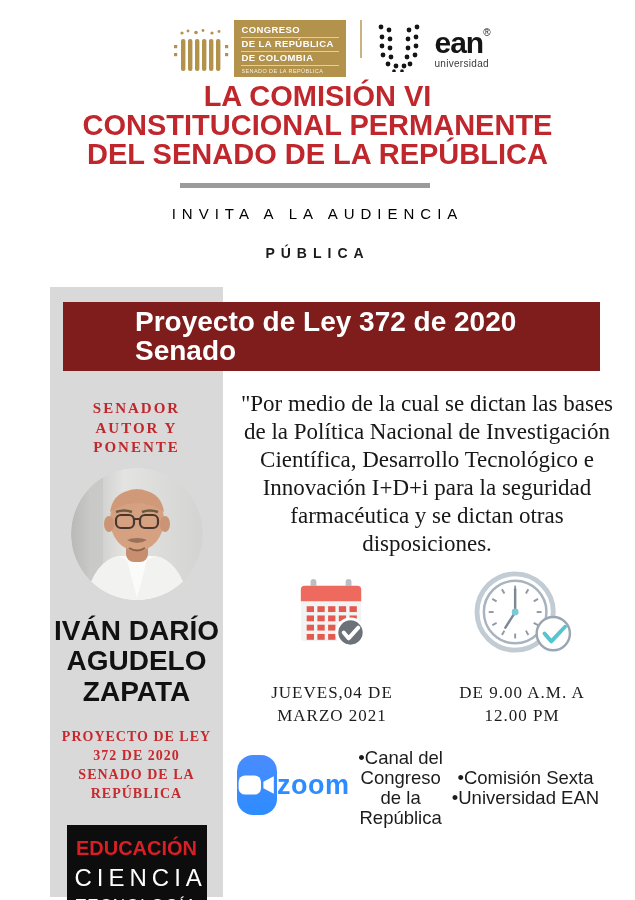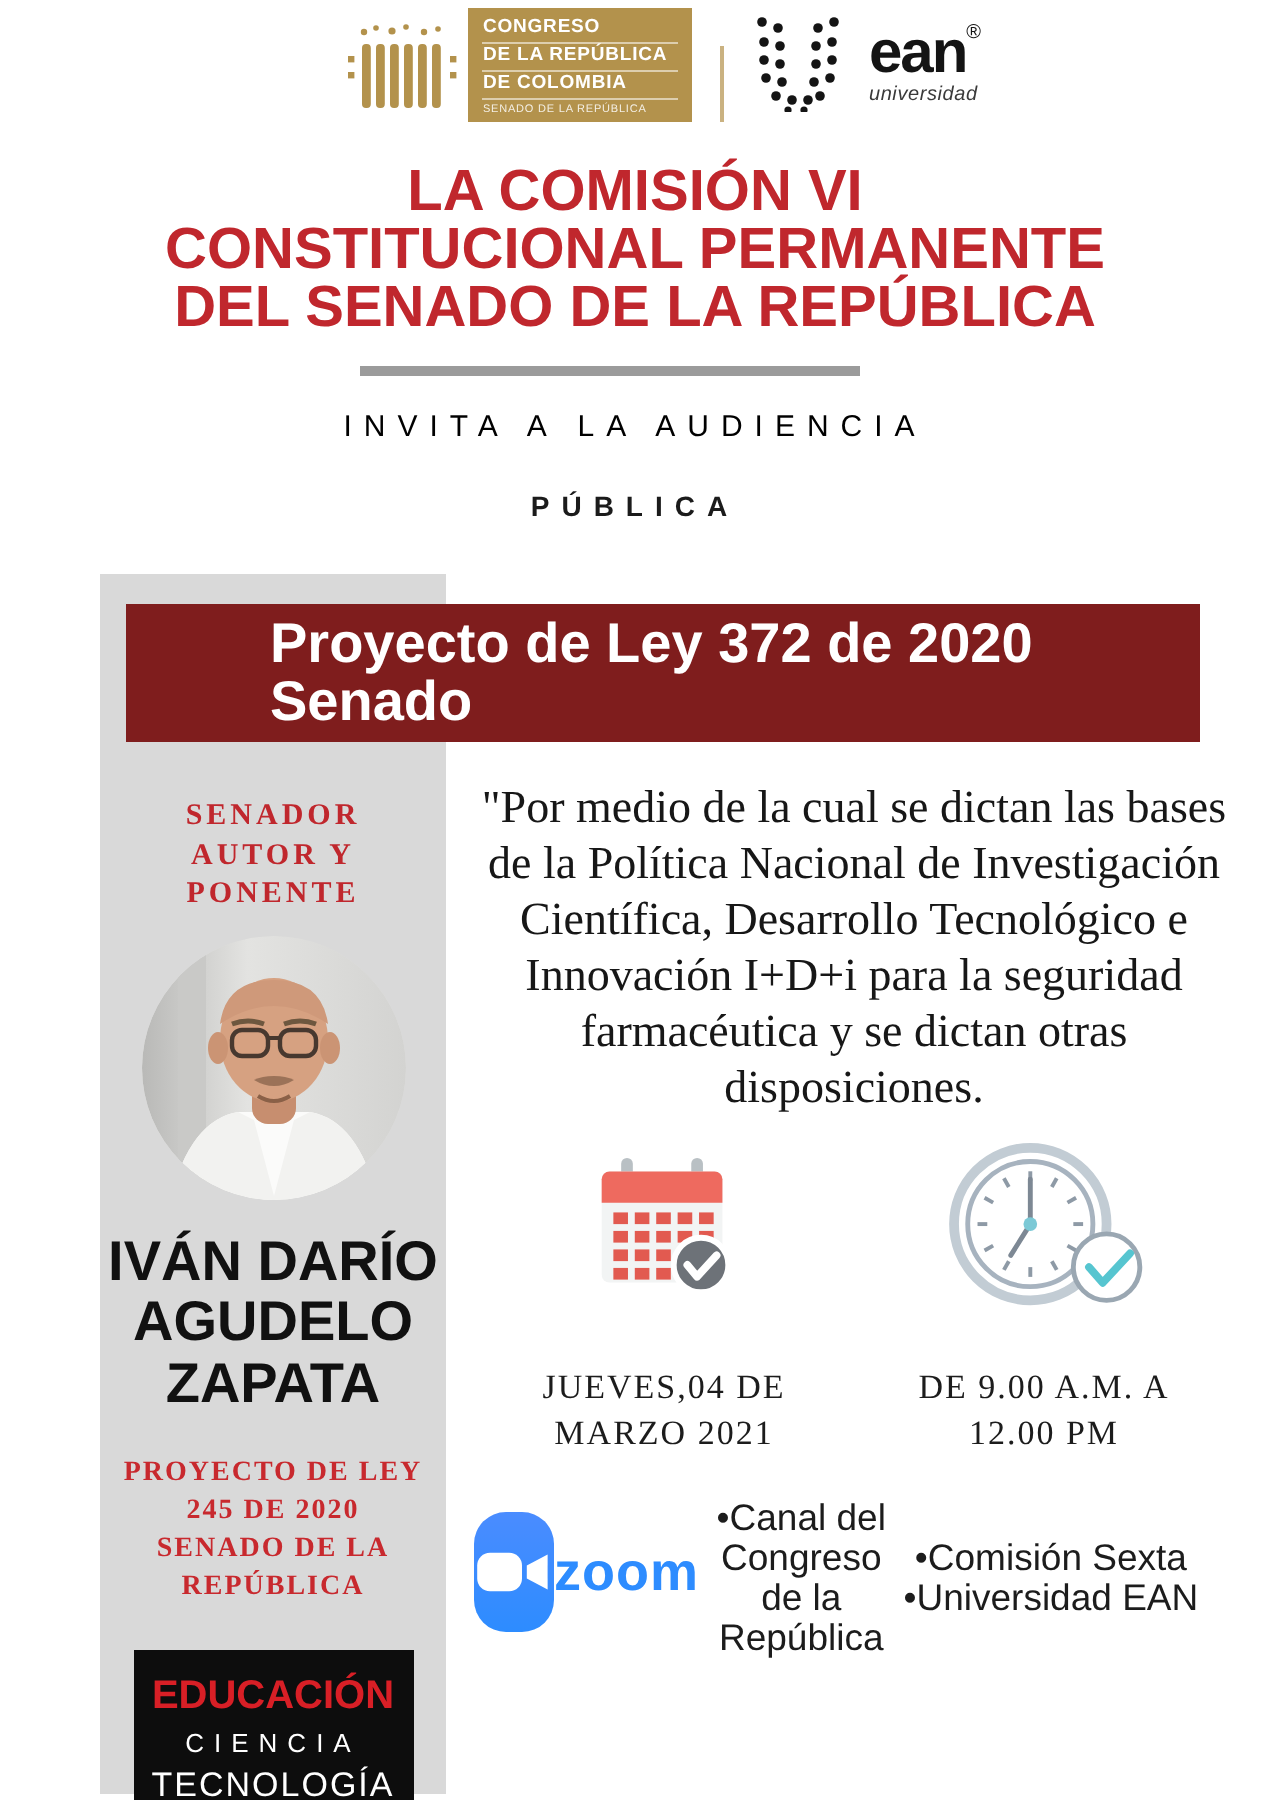--- a/index.html
+++ b/index.html
@@ -2,31 +2,31 @@
 <html><head>
 <meta charset="utf-8">
 <style>
   * { margin:0; padding:0; box-sizing:border-box; }
   html,body { background:#ffffff; }
   body { font-family:"Liberation Sans", sans-serif; }
   .poster { position:relative; width:635px; height:900px; margin:0 auto; background:#fff; overflow:hidden; }
   .pre { white-space:pre-line; }
 
   
-  .logo-row { position:absolute; top:4px; left:0; width:100%; display:flex; justify-content:center; align-items:flex-end; gap:14px;padding-left:28px; }
+  .logo-row { position:absolute; top:20px; left:0; width:100%; display:flex; justify-content:center; align-items:flex-start; gap:14px;padding-left:28px; }
   .congress { display:flex; align-items:flex-end; gap:4px; }
   .congress-box { background:#b3924c; color:#fff; padding:4px 7px 3px; width:112px; }
   .congress-box .l { font-weight:bold; font-size:9.5px; letter-spacing:.4px; line-height:1.25; border-bottom:1px solid rgba(255,255,255,.55); padding-bottom:1px; }
   .congress-box .sub { font-size:5.5px; letter-spacing:.4px; padding-top:2px; opacity:.85; }
   .logo-sep { width:2px; height:38px; background:#b3924c; opacity:.7; }
   .ean { display:flex; align-items:center; gap:6px; }
   .ean-text { line-height:1; }
   .ean-word { font-weight:bold; font-size:30px; color:#141414; letter-spacing:-1px; }
   .ean-reg { font-size:10px; vertical-align:top; color:#141414; }
-  .ean-sub { font-size:10px; color:#3a3a3a; margin-top:1px; letter-spacing:.3px;font-style:italic; }
+  .ean-sub { font-size:10px; color:#3a3a3a; margin-top:1px; letter-spacing:.3px; }
 
   
   .main-title { position:absolute; top:82px; left:0; width:100%; text-align:center;
     font-weight:800; font-size:29px; line-height:1.0; letter-spacing:0; color:#c0272d; }
   .divider { position:absolute; top:183px; left:180px; width:250px; height:5px; background:#9b9b9b; }
   .invite1 { position:absolute; top:205px; left:0; width:100%; text-align:center; font-size:15px; letter-spacing:6px; color:#000000; }
   .invite2 { position:absolute; top:245px; left:0; width:100%; text-align:center; font-size:14px; font-weight:bold; letter-spacing:6px; color:#1b1b1b; }
 
   
   .gray-col { position:absolute; left:50px; top:287px; width:173px; height:610px; background:#d9d9d9; }
@@ -36,21 +36,21 @@
   
   .sidebar { position:absolute; left:50px; top:287px; width:173px; display:flex; flex-direction:column; align-items:center; }
   .role { margin-top:112px; text-align:center; font-family:"Liberation Serif", serif; font-weight:bold;
     color:#c0272d; font-size:15px; letter-spacing:2px; line-height:1.3; }
   .avatar { margin-top:10px; width:132px; height:132px; border-radius:50%; overflow:hidden; background:#dcdcda; }
   .sen-name { margin-top:16px; text-align:center; font-weight:800; font-size:28px; line-height:1.1; color:#111; }
   .project { margin-top:20px; text-align:center; font-family:"Liberation Serif", serif; font-weight:bold;
     color:#c8292e; font-size:14px; letter-spacing:1px; line-height:1.35; }
   .black-box { margin-top:22px; width:140px; background:#0d0d0d; padding:12px 8px 0; text-align:center; }
   .bb1 { color:#d81f26; font-weight:800; font-size:20px; letter-spacing:0; }
-  .bb2 { color:#fff; font-weight:400; font-size:13px; letter-spacing:5px; margin-top:4px; }
+  .bb2 { color:#fff; font-weight:400; font-size:24px; letter-spacing:5px; margin-top:4px; }
   .bb3 { color:#fff; font-weight:400; font-size:17px; letter-spacing:1px; margin-top:4px; }
   .bb4 { color:#fff; font-weight:800; font-size:19px; letter-spacing:.5px; margin-top:4px; }
 
   
   .right-col { position:absolute; left:237px; top:390px; width:380px; text-align:center; }
   .quote { font-family:"Liberation Serif", serif; font-size:23px; line-height:1.22; color:#171717; }
   .icons-row { display:flex; margin-top:12px; }
   .icons-row > div { flex:1; display:flex; justify-content:center; align-items:center; }
   .dt-row { display:flex; margin-top:20px; }
   .dt-row > div { flex:1; font-family:"Liberation Serif", serif; font-size:17px; letter-spacing:1px; line-height:1.35; color:#1c1c1c; }
@@ -182,21 +182,21 @@
           <path d="M71 44 Q79 41 87 44" stroke="#6d573f" stroke-width="2.5" fill="none"></path>
           <path d="M56 72 Q66 78 76 72 Q72 70 66 70 Q60 70 56 72 Z" fill="#9b7258"></path>
           <path d="M58 80 Q66 85 74 80" stroke="#8a6047" stroke-width="2" fill="none"></path>
         </g>
       </svg>
     </div>
     <div class="sen-name pre">IVÁN DARÍO
 AGUDELO
 ZAPATA</div>
     <div class="project pre">PROYECTO DE LEY
-245 DE 2020
+372 DE 2020
 SENADO DE LA
 REPÚBLICA</div>
     <div class="black-box">
       <div class="bb1">EDUCACIÓN</div>
       <div class="bb2">CIENCIA</div>
       <div class="bb3">TECNOLOGÍA</div>
       <div class="bb4">INNOVACIÓN</div>
 
     </div>
   </div>

